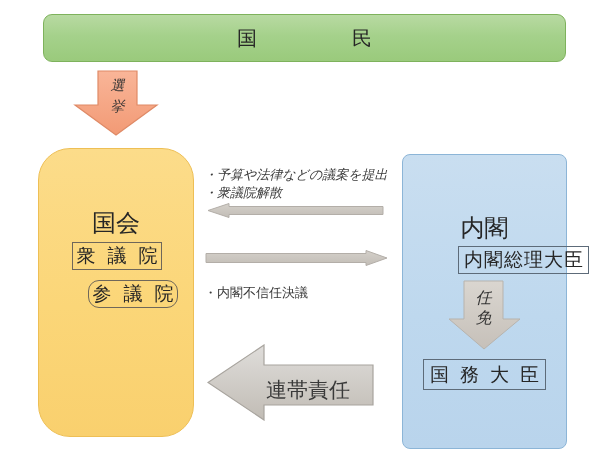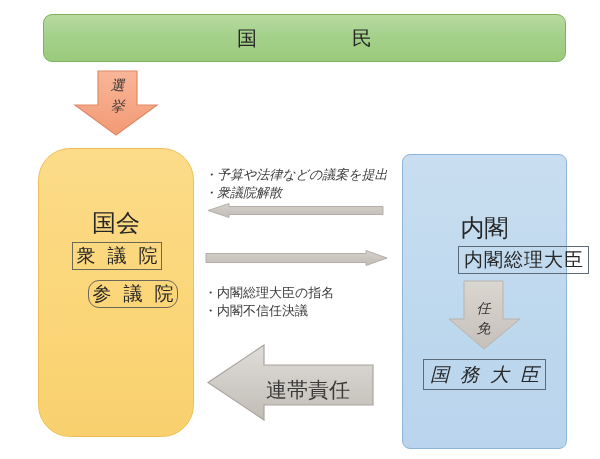--- a/index.html
+++ b/index.html
@@ -9,42 +9,42 @@
 
   
   .citizens{left:43px;top:14px;width:521px;height:46px;border-radius:9px;
     background:linear-gradient(180deg,#b8daa2 0%,#a5d18b 45%,#9aca7c 100%);
     border:1.5px solid #7eb25c;display:flex;align-items:center;justify-content:center;}
   .citizens .lbl{font-size:20px;color:#262626;letter-spacing:95px;margin-right:-95px;white-space:nowrap;}
 
   
   .vtext{position:absolute;text-align:center;color:#333;font-style:italic;}
   .election-label{left:109px;top:75px;width:17px;font-size:14px;line-height:21px;word-break:break-all;}
-  .appoint-label{left:475px;top:298px;width:17px;font-size:14px;line-height:20px;word-break:break-all;}
+  .appoint-label{left:475px;top:288px;width:17px;font-size:16px;line-height:20px;word-break:break-all;}
 
   
   .diet{left:38px;top:148px;width:154px;height:287px;border-radius:32px;
     background:linear-gradient(180deg,#fcdc8a 0%,#fbd678 55%,#f9d06e 100%);
     border:1.5px solid #eebf55;}
   .cabinet{left:402px;top:154px;width:163px;height:293px;border-radius:8px;
     background:linear-gradient(180deg,#c9def0 0%,#bed8ee 55%,#b9d4ec 100%);
     border:1.5px solid #8cb5d7;}
   .panel-title{position:absolute;left:0;width:100%;text-align:center;font-size:24px;color:#262626;}
   .diet .panel-title{top:58px;}
   .cabinet .panel-title{top:57px;}
 
   .inner-box{position:absolute;border:1px solid #6f675a;display:flex;align-items:center;justify-content:center;
     font-size:19px;color:#262626;background:transparent;white-space:nowrap;}
   .house1{left:33px;top:93px;width:88px;height:26px;}
   .house2{left:49px;top:131px;width:88px;height:26px;border-radius:11px;}
   .house1 span,.house2 span{letter-spacing:12px;margin-right:-12px;}
   .pm-box{left:16px;top:91px;width:129px;height:26px;border-color:#5d6b79;margin-left:39px;}
   .pm-box span{letter-spacing:1px;margin-right:-1px;}
   .ministers-box{left:20px;top:204px;width:121px;height:29px;border-color:#5d6b79;}
-  .ministers-box span{letter-spacing:11px;margin-right:-11px;font-style:italic;}
+  .ministers-box span{letter-spacing:11px;margin-right:-11px;}
 
   
   .notes{font-size:13px;line-height:18px;color:#3a3a3a;white-space:nowrap;}
   .notes-top{left:204px;top:166px;font-style:italic;}
   .notes-bottom{left:204px;top:284px;}
 
   
   .joint-label{left:252px;top:376px;width:112px;text-align:center;font-size:21px;color:#3a3a3a;white-space:nowrap;}
 
   svg{display:block;}
@@ -119,21 +119,20 @@
     <defs>
       <linearGradient id="gGrayH2" x1="0" y1="0" x2="0" y2="1">
         <stop offset="0" stop-color="#d4d0ca"></stop>
           <stop offset="1" stop-color="#c2bdb6"></stop>
       </linearGradient>
     </defs>
     <polygon points="1,3.5 161,3.5 161,0.5 182,8 161,15.5 161,12.5 1,12.5" fill="url(#gGrayH2)" stroke="#b3aea8" stroke-width="1"></polygon>
   </svg>
 
   <div class="abs notes notes-bottom">
-    <div>・内閣総理大臣の指名</div>
     <div>・内閣不信任決議</div>
   </div>
 
   <svg class="abs" style="left:207px;top:344px;" width="167" height="77" viewBox="0 0 167 77">
     <defs>
       <linearGradient id="gGrayBig" x1="0" y1="0" x2="0" y2="1">
         <stop offset="0" stop-color="#dfddda"></stop>
           <stop offset="1" stop-color="#c1bcb5"></stop>
       </linearGradient>
     </defs>

